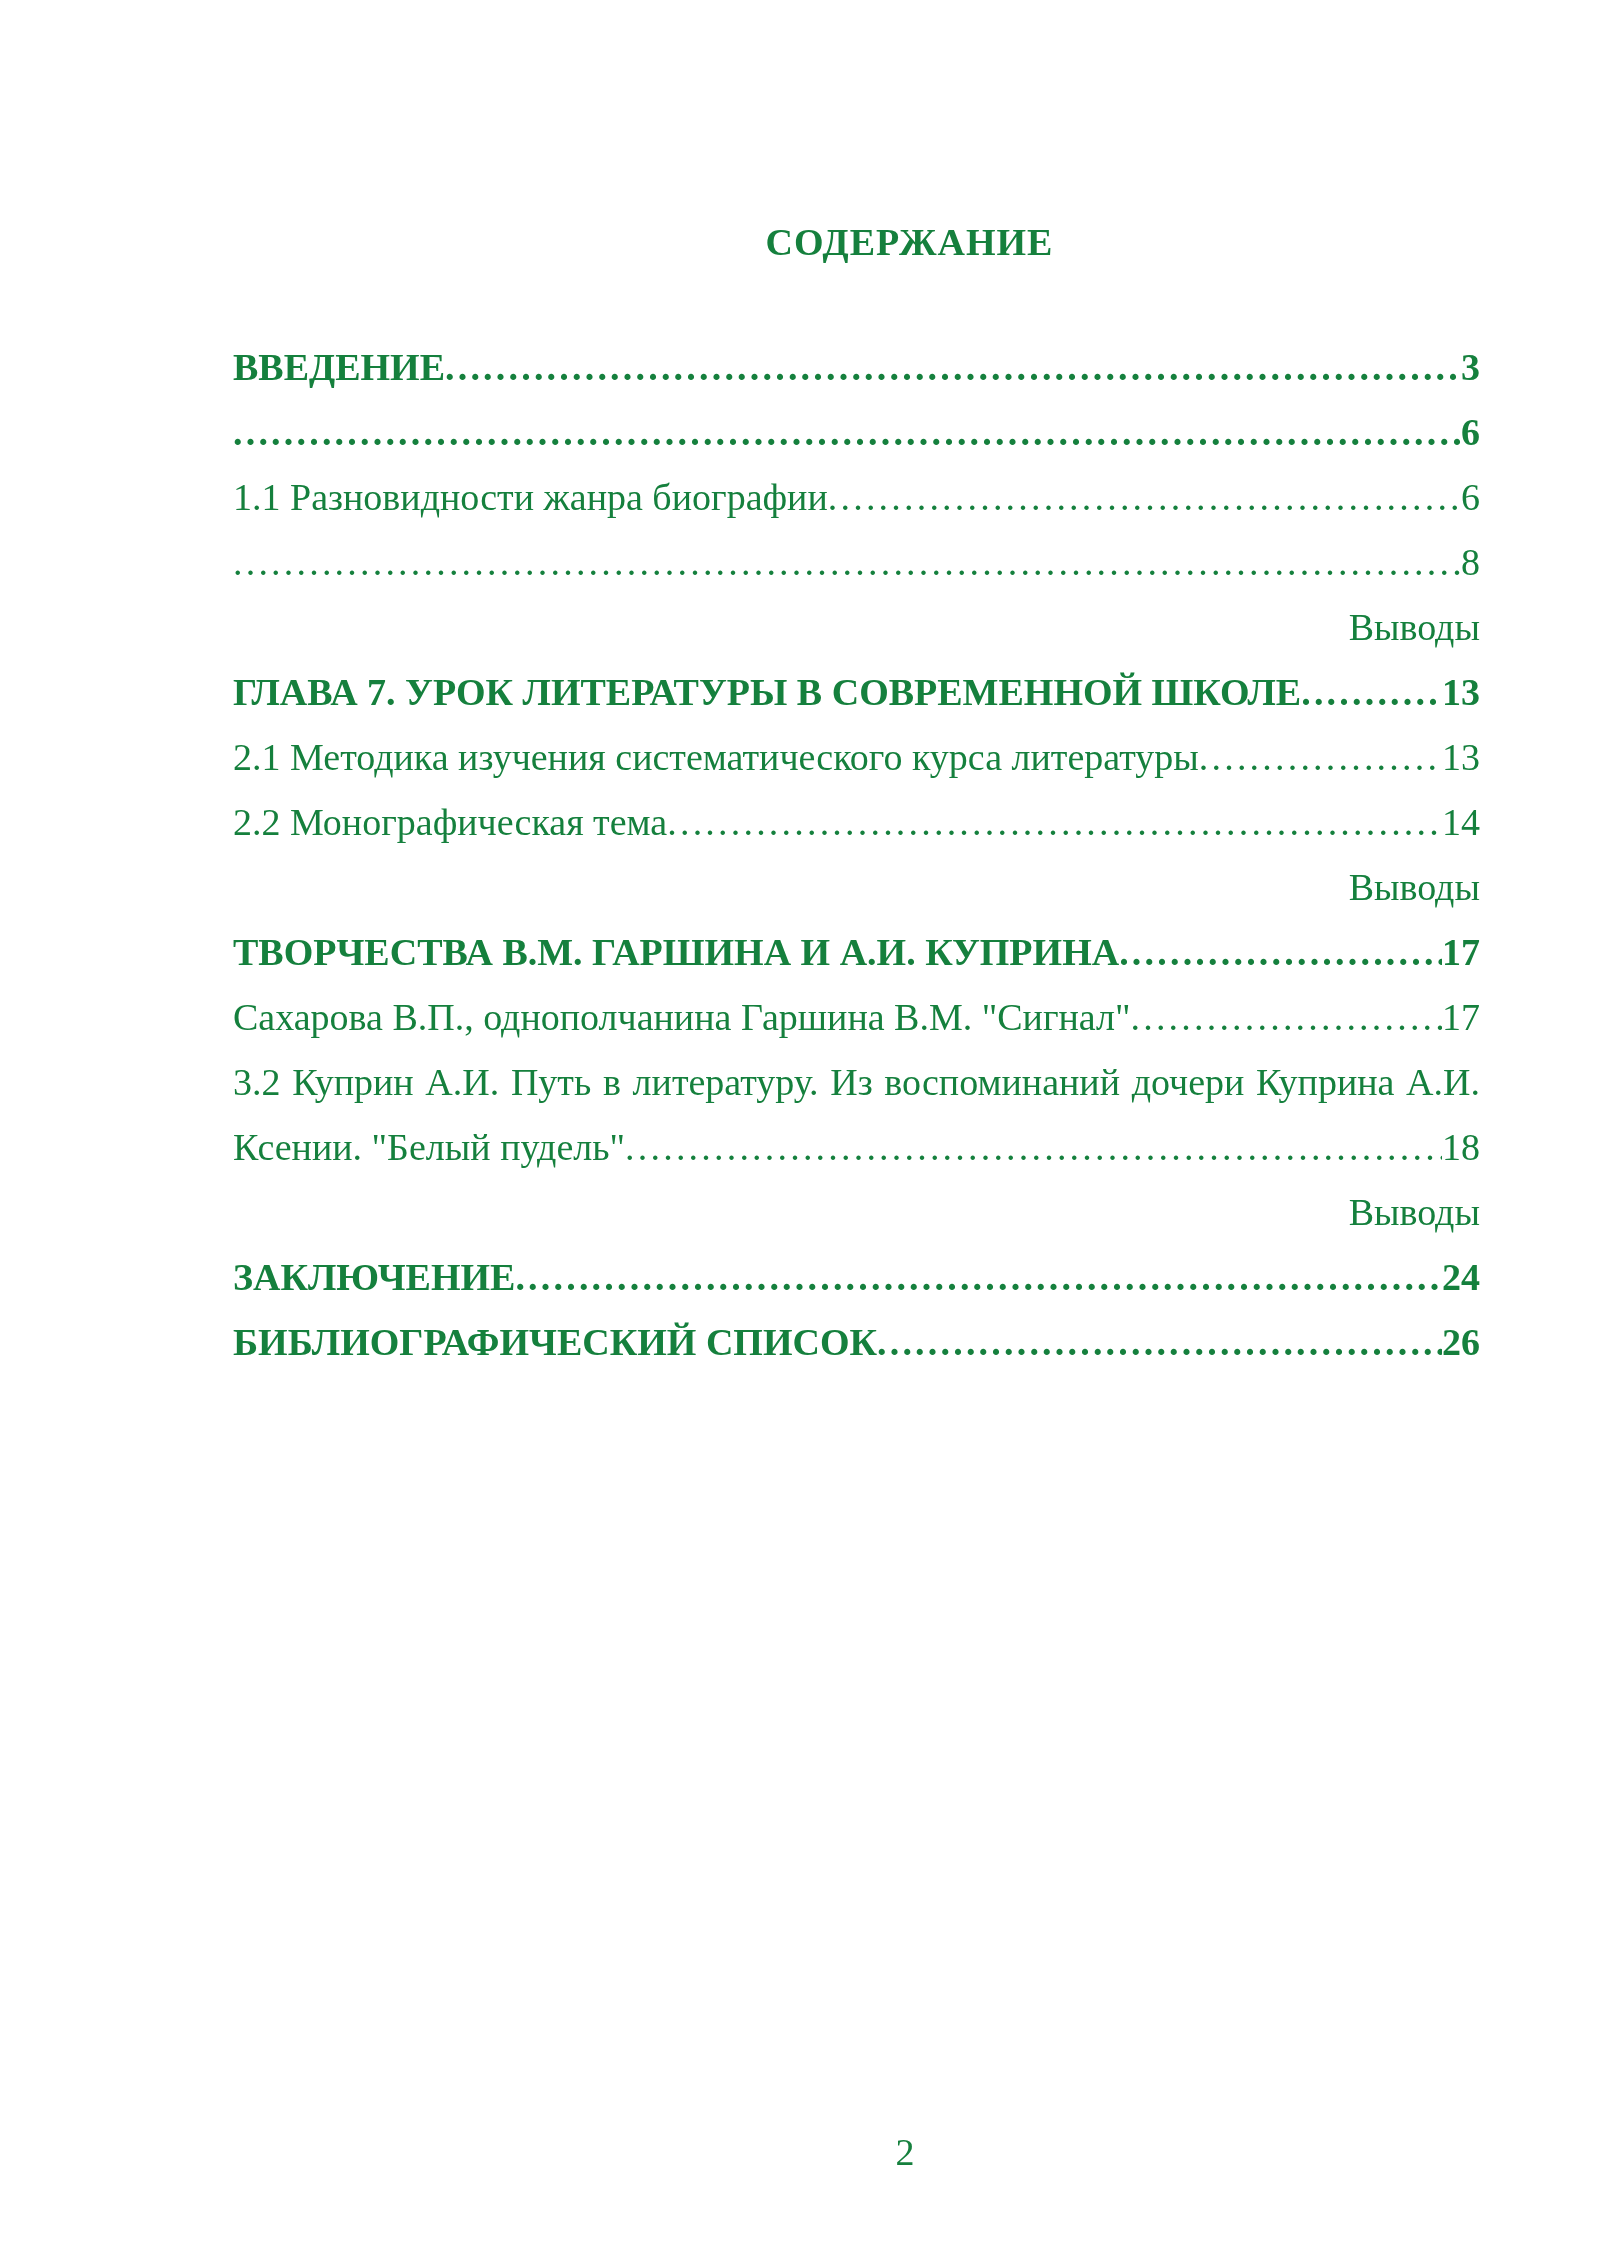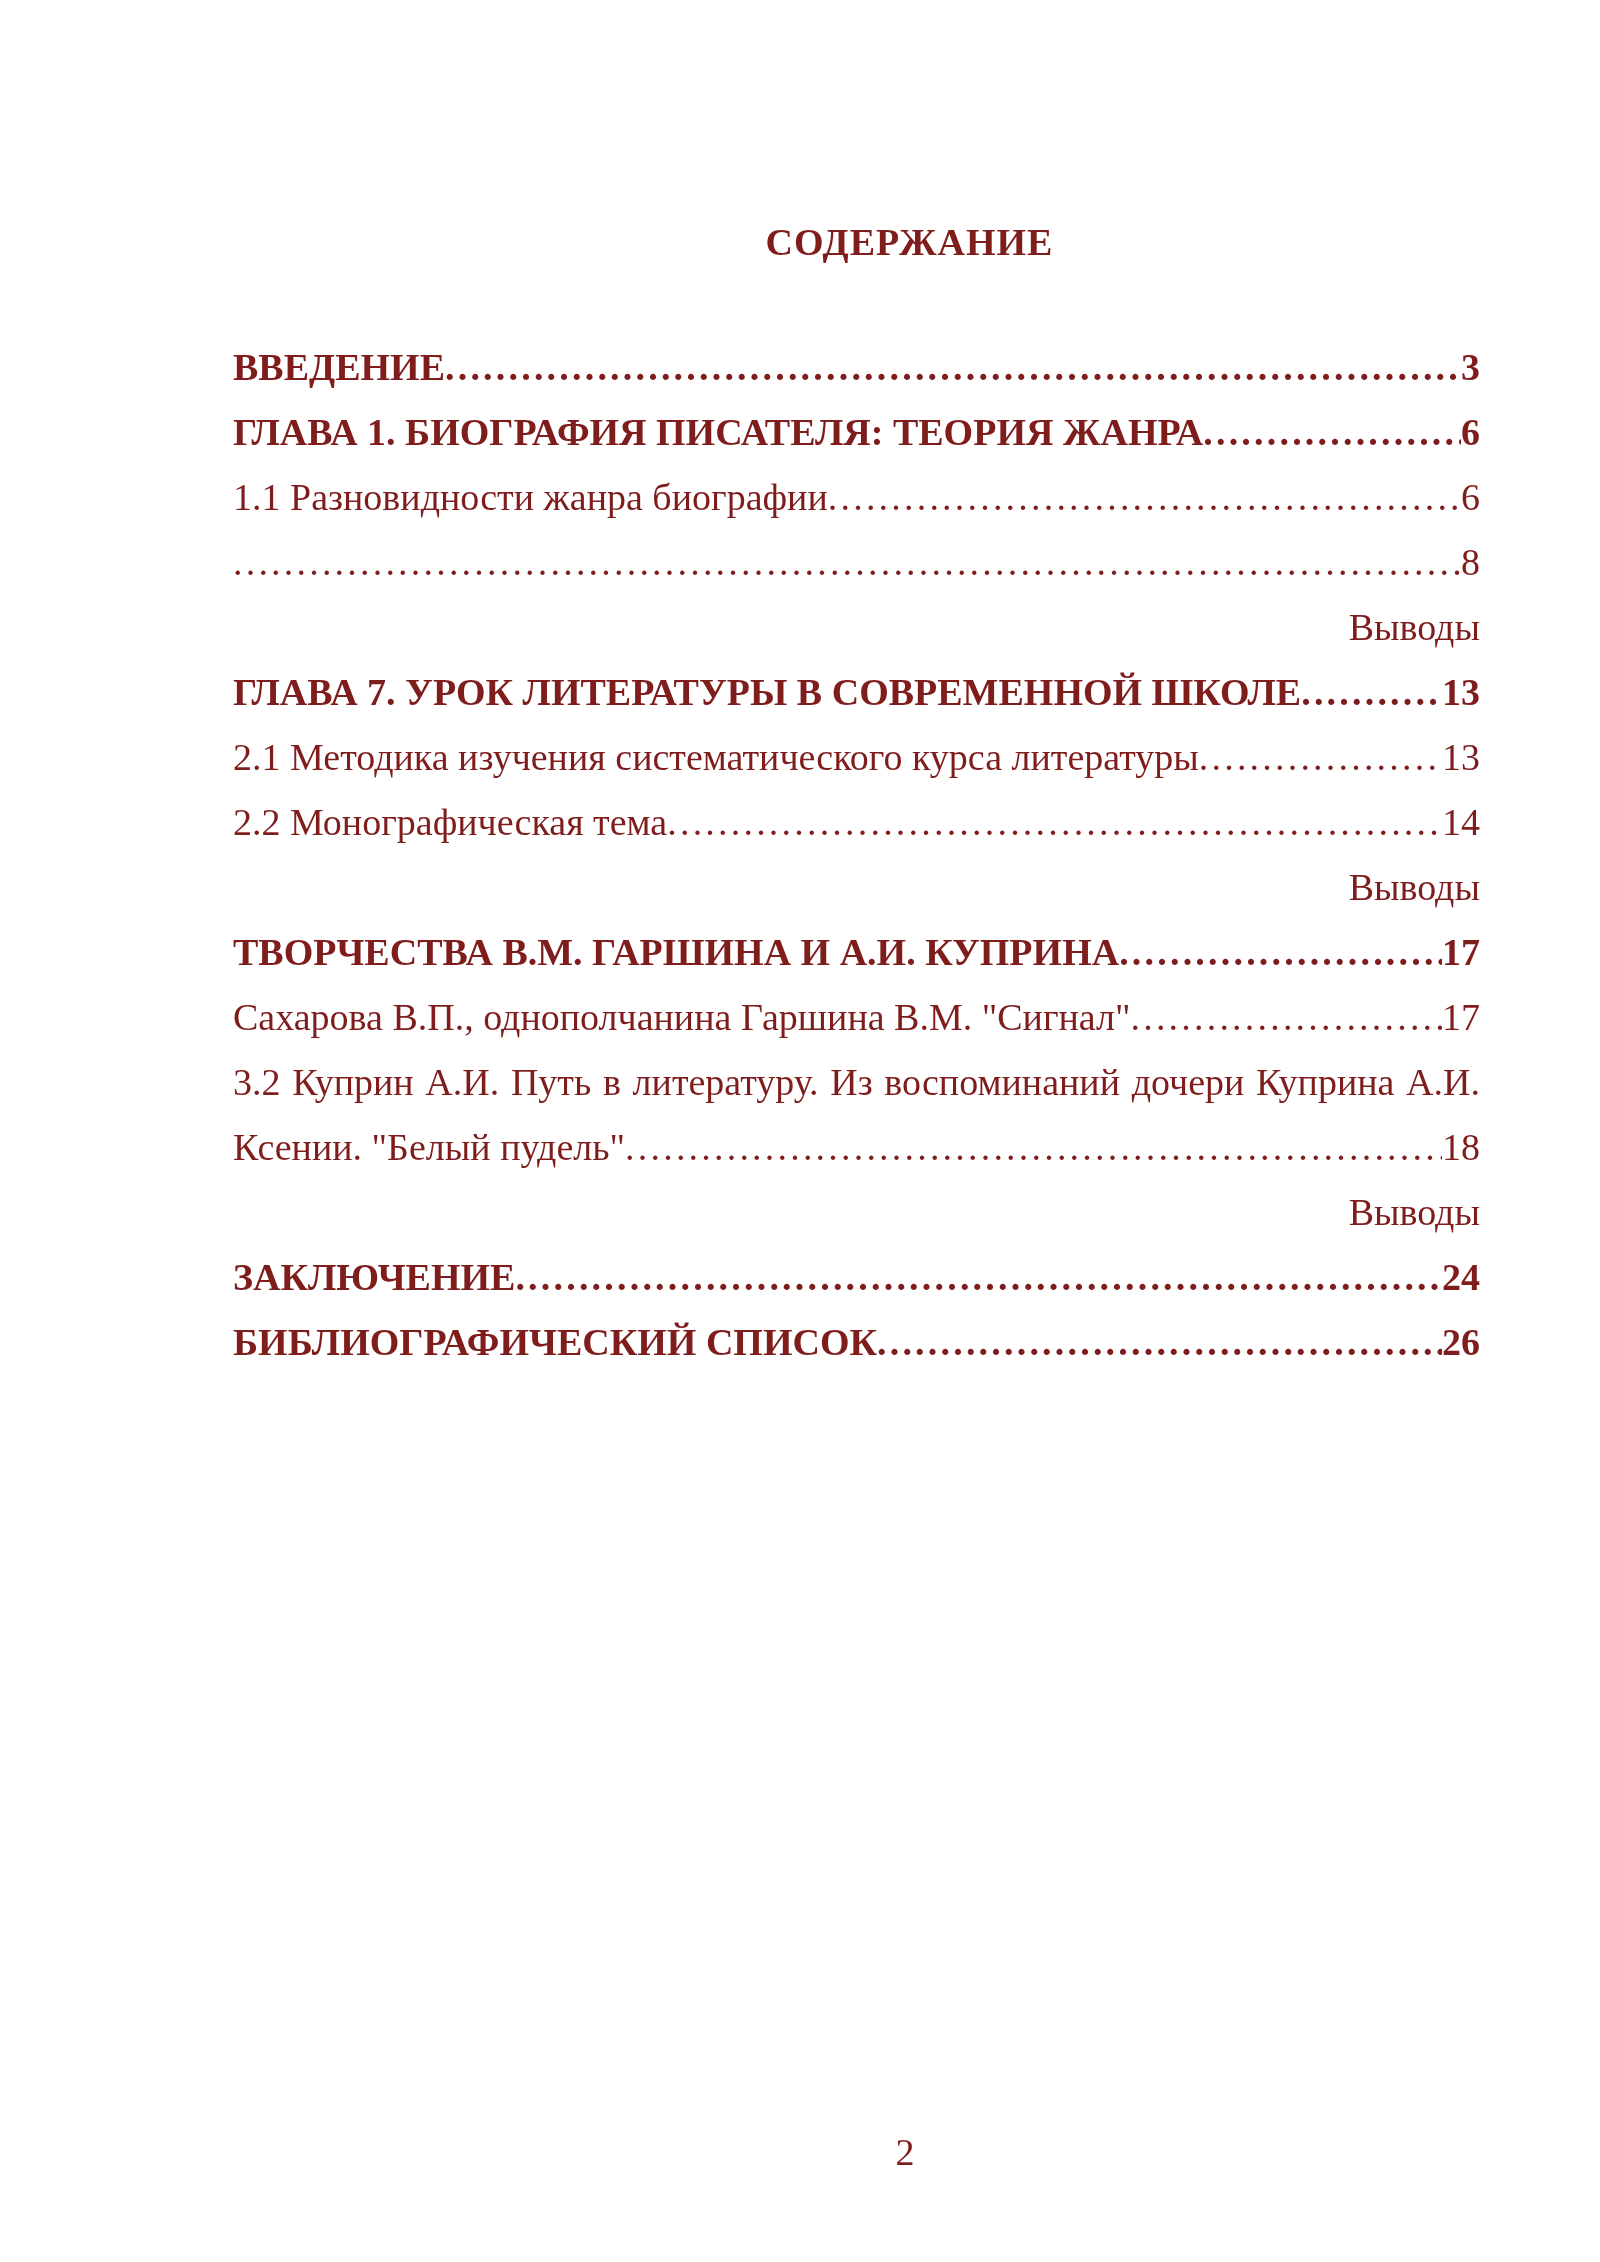--- a/index.html
+++ b/index.html
@@ -7,21 +7,21 @@
     padding: 0;
     background: #ffffff;
   }
   .page {
     position: relative;
     width: 1600px;
     height: 2262px;
     box-sizing: border-box;
     padding: 210px 120px 0 233px;
     background: #ffffff;
-    color: #7f1d1d;
+    color: #15803d;
     font-family: "Liberation Serif", "DejaVu Serif", serif;
     font-size: 38px;
     overflow: hidden;
   }
   .doc-title {
     margin: 0 0 60px 0;
     font-size: 38px;
     font-weight: 700;
     text-align: center;
     line-height: 65px;
@@ -72,21 +72,20 @@
 
   <div class="toc-rows">
 
     <p class="row leader-row bold">
       <span class="lbl">ВВЕДЕНИЕ</span>
       <span class="dots">........................................................................................................................................................................................................................................</span>
       <span class="pg">3</span>
     </p>
 
     <p class="row leader-row bold">
-      <span class="lbl">ГЛАВА 1. БИОГРАФИЯ ПИСАТЕЛЯ: ТЕОРИЯ ЖАНРА</span>
       <span class="dots">........................................................................................................................................................................................................................................</span>
       <span class="pg">6</span>
     </p>
 
     <p class="row leader-row">
       <span class="lbl">1.1 Разновидности жанра биографии</span>
       <span class="dots">........................................................................................................................................................................................................................................</span>
       <span class="pg">6</span>
     </p>
 

